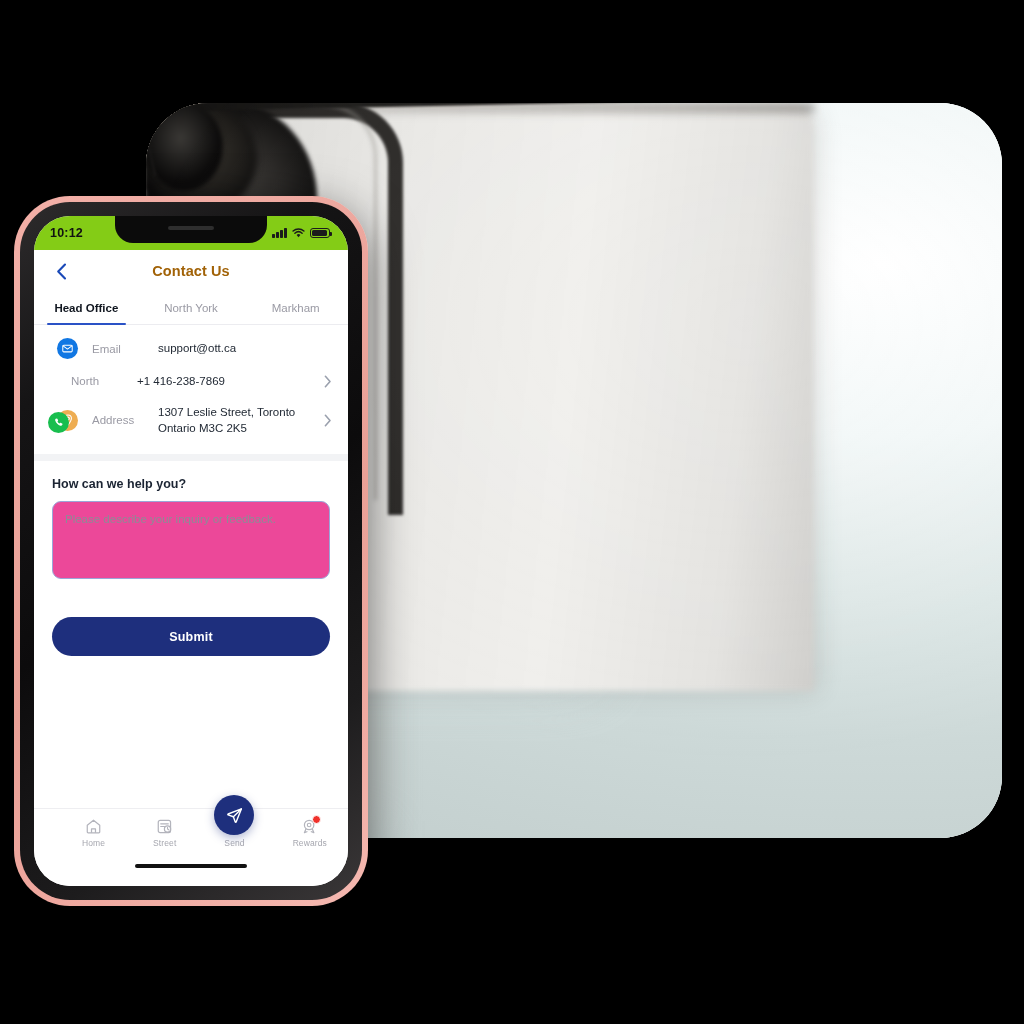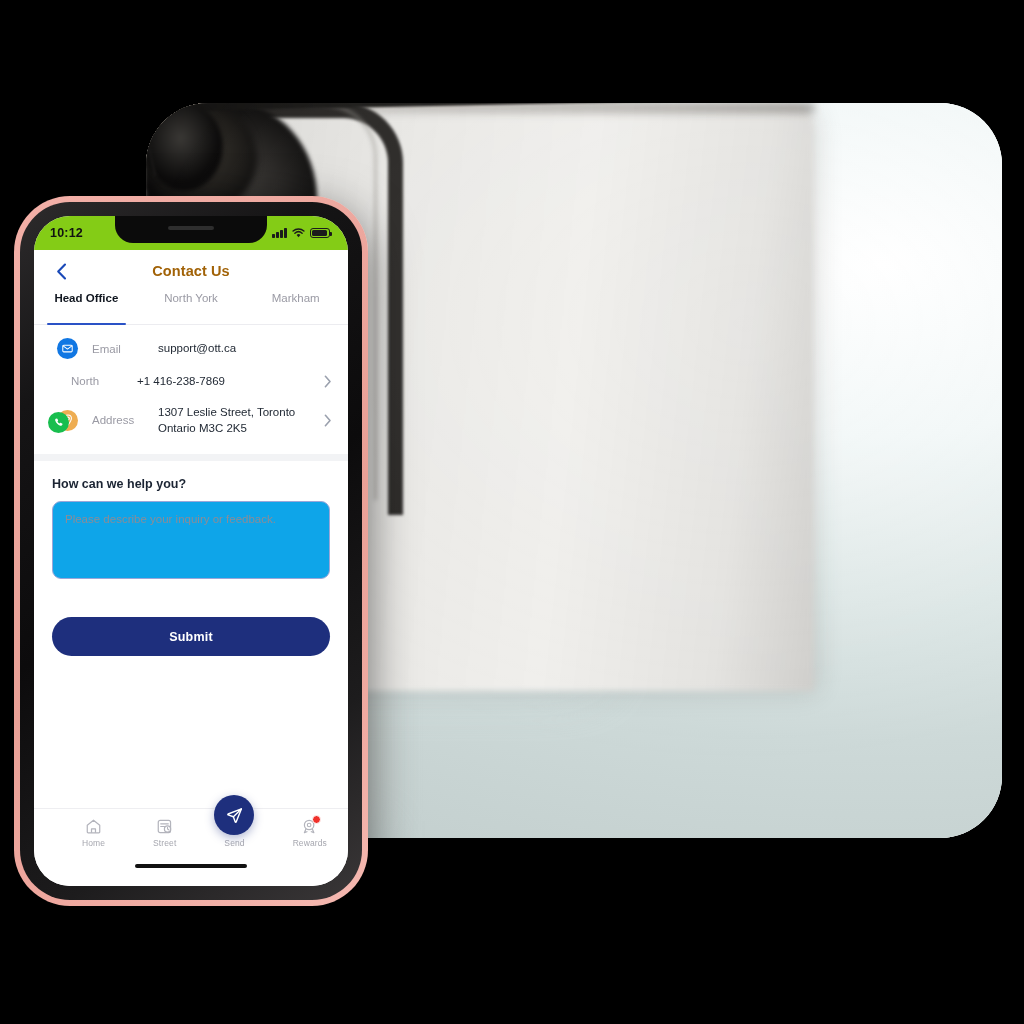--- a/index.html
+++ b/index.html
@@ -204,21 +204,21 @@
     position:absolute;left:0;right:0;text-align:center;
     font-size:14.5px;font-weight:700;color:#a16207;letter-spacing:.1px;pointer-events:none;
   }
 
   
   .tabs{
     flex:0 0 32px;display:flex;align-items:stretch;background:#fff;
     border-bottom:1px solid #ececf0;
   }
   .tab{
-    flex:1;display:flex;align-items:flex-start;justify-content:center;
+    flex:1;display:flex;align-items:center;justify-content:center;
     font-size:11.5px;color:#9a9aa4;position:relative;cursor:pointer;
   }
   .tab.active{color:#10161f;font-weight:700;}
   .tab.active::after{
     content:"";position:absolute;left:12%;right:12%;bottom:-1px;height:2.5px;
     background:#2a52c6;border-radius:2px;
   }
 
   
   .contacts{background:#fff;padding:6px 0 10px 0;border-bottom:7px solid #f2f3f5;}
@@ -239,21 +239,21 @@
   .cvalue{flex:1;font-size:11.5px;color:#222a35;line-height:1.45;}
   .chev{
     flex:0 0 14px;color:#9aa0ad;display:flex;align-items:center;justify-content:flex-end;
   }
 
   
   .help{background:#fff;padding:16px 18px 0 18px;}
   .help-title{font-size:12.5px;font-weight:700;color:#1b2433;margin:0 0 10px 0;}
   .textarea{
     width:100%;box-sizing:border-box;height:78px;
-    border:1px solid #9aa6d8;border-radius:9px;background:#0ea5e9;
+    border:1px solid #9aa6d8;border-radius:9px;background:#ec4899;
     font-family:"Liberation Sans","DejaVu Sans",sans-serif;
     font-size:11.5px;color:#2a3340;padding:11px 12px;resize:none;outline:none;
   }
   .textarea::placeholder{color:#8c8c96;}
   .submit-wrap{padding:34px 18px 0 18px;background:#fff;}
   .submit{
     width:100%;height:39px;border:none;border-radius:22px;cursor:pointer;
     background:#1e2f7d;color:#fff;font-size:12.5px;font-weight:700;
     font-family:"Liberation Sans","DejaVu Sans",sans-serif;letter-spacing:.2px;
   }

